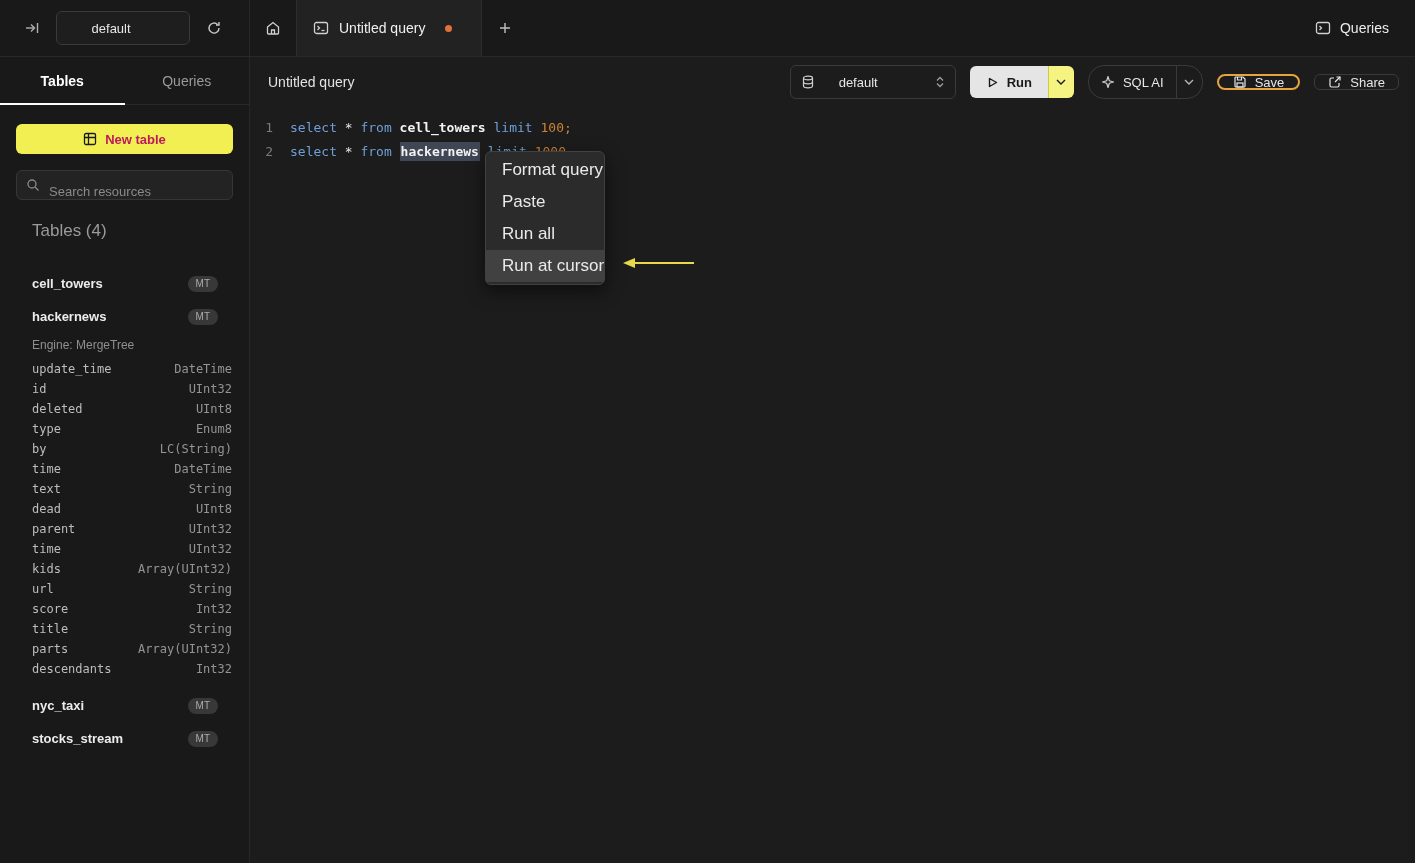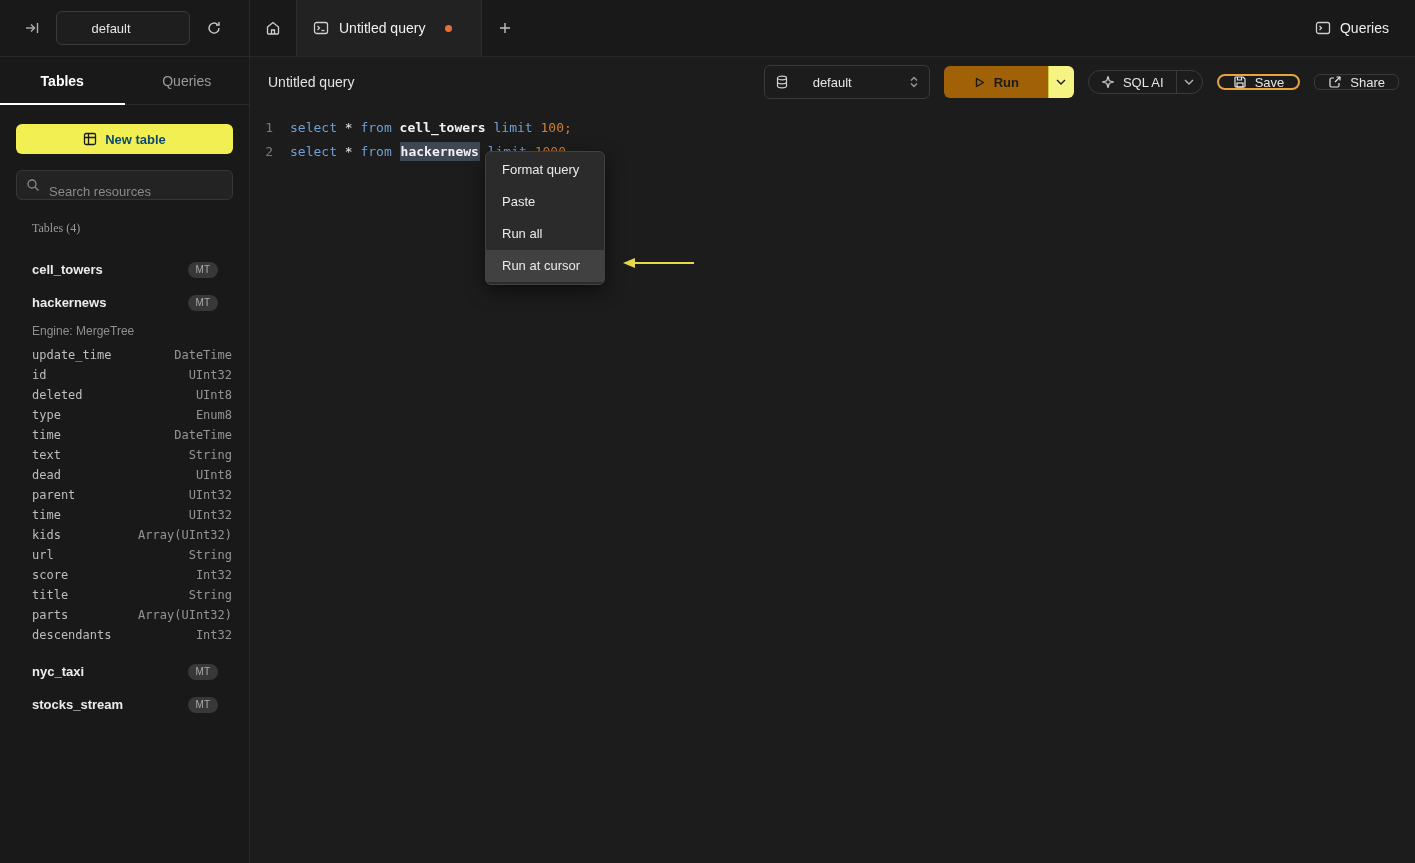--- a/index.html
+++ b/index.html
@@ -58,32 +58,32 @@
     flex:1; background:none; border:none; font-size:14px; color:#9a9a9a;
     cursor:pointer; position:relative; font-family:inherit;
   }
   .sidebar-tab.active { color:#ffffff; font-weight:700; }
   .sidebar-tab.active::after {
     content:""; position:absolute; left:0; right:0; bottom:-1px; height:2px; background:#ffffff;
   }
   .new-table-btn {
     display:flex; align-items:center; justify-content:center; gap:8px;
     margin:19px 16px 0; height:30px; width:calc(100% - 32px);
-    background:#f2ef52; color:#0c4a6e; font-weight:700; font-size:13px;
+    background:#f2ef52; color:#be185d; font-weight:700; font-size:13px;
     border:none; border-radius:6px; cursor:pointer; font-family:inherit;
   }
   .search-wrap { position:relative; margin:16px 16px 0; }
   .search-wrap .mag { position:absolute; left:10px; top:8px; }
   .search-input {
     width:100%; height:30px; background:#232323; border:1px solid #363636;
     border-radius:6px; color:#d0d0d0; font-size:13px; padding:12px 10px 0 32px;
     font-family:inherit; outline:none;
   }
   .search-input::placeholder { color:#8a8a8a; }
-  .section-label { margin:21px 16px 17px 32px; font-size:12px; color:#9a9a9a;font-family:Liberation Serif, serif; }
+  .section-label { margin:21px 16px 26px 32px; font-size:17px; color:#9a9a9a; }
 
   .table-row {
     display:flex; align-items:center; height:33px; padding:0 31px 0 32px; cursor:pointer;
   }
   .table-name { font-size:13px; color:#ececec; font-weight:600; }
   .mt-badge {
     margin-left:auto; background:#383838; color:#ababab; font-size:10px;
     padding:3px 8px; border-radius:9px; line-height:1;
   }
   .engine-row {
@@ -100,34 +100,34 @@
 
   
   .main { position:absolute; top:57px; left:250px; right:0; bottom:0; background:#1c1c1c; }
   .main-header { height:50px; display:flex; align-items:center; padding:0 16px; }
   .main-title { font-size:14px; color:#e3e3e3; margin-left:2px; }
   .header-actions { margin-left:auto; display:flex; align-items:center; gap:14px; }
   .main .select-box { width:166px; height:30px; background:transparent; }
 
   .run-split { display:flex; height:32px; border-radius:6px; overflow:hidden; cursor:pointer; }
   .run-main {
-    display:flex; align-items:center; gap:8px; padding:0 29px;
-    background:#a16207; color:#1a1a1a; font-size:13px; font-weight:700;
+    display:flex; align-items:center; gap:8px; padding:0 16px;
+    background:#e5e5e5; color:#1a1a1a; font-size:13px; font-weight:700;
     border:none; cursor:pointer; font-family:inherit;
   }
   .run-caret {
     width:26px; display:flex; align-items:center; justify-content:center;
     background:#f5f483; border:none; border-left:1px solid #cdcb40; color:#1a1a1a; cursor:pointer;
   }
   .btn {
     display:inline-flex; align-items:center; gap:8px; height:16px; padding:0 13px;
     background:transparent; border:1px solid #3a3a3a; border-radius:6px;
     color:#e6e6e6; font-size:13px; cursor:pointer; font-family:inherit;
   }
-  .sqlai-split { display:flex; height:24px; border:1px solid #3a3a3a; border-radius:16px; overflow:hidden; }
+  .sqlai-split { display:flex; height:34px; border:1px solid #3a3a3a; border-radius:16px; overflow:hidden; }
   .sqlai-main {
     display:flex; align-items:center; gap:8px; padding:0 12px; background:transparent;
     border:none; color:#e6e6e6; font-size:13px; cursor:pointer; font-family:inherit;
   }
   .sqlai-caret {
     width:26px; display:flex; align-items:center; justify-content:center;
     background:transparent; border:none; border-left:1px solid #3a3a3a; color:#b5b5b5; cursor:pointer;
   }
   .save-btn { border:2px solid #e7a33d; border-radius:8px; padding:0 14px; }
 
@@ -143,21 +143,21 @@
   .tok-num   { color:#cd8238; }
   .tok-sel   { color:#f2f2f2; font-weight:700; background:#3f4654; padding:2px 1px; }
 
   
   .context-menu {
     position:absolute; left:485px; top:151px; width:120px; z-index:10;
     background:#2b2b2b; border:1px solid #414141; border-radius:6px;
     padding:2px 0; box-shadow:0 6px 18px rgba(0,0,0,.55);
   }
   .menu-item {
-    height:32px; line-height:32px; padding:0 16px; font-size:13px; color:#eaeaea;
+    height:32px; line-height:32px; padding:0 16px; font-size:17px; color:#eaeaea;
     cursor:pointer; white-space:nowrap;
   }
   .menu-item.highlighted { background:#414141; }
 
   
   .annotation-arrow { position:absolute; left:622px; top:256px; z-index:11; }
 </style>
 </head>
 <body>
 
@@ -270,20 +270,24 @@
             <span class="col-name">id</span>
             <span class="col-type">UInt32</span>
           </div>
           <div class="col-row">
             <span class="col-name">deleted</span>
             <span class="col-type">UInt8</span>
           </div>
           <div class="col-row">
             <span class="col-name">type</span>
             <span class="col-type">Enum8</span>
+          </div>
+          <div class="col-row">
+            <span class="col-name">by</span>
+            <span class="col-type">LC(String)</span>
           </div>
           <div class="col-row">
             <span class="col-name">time</span>
             <span class="col-type">DateTime</span>
           </div>
           <div class="col-row">
             <span class="col-name">text</span>
             <span class="col-type">String</span>
           </div>
           <div class="col-row">

